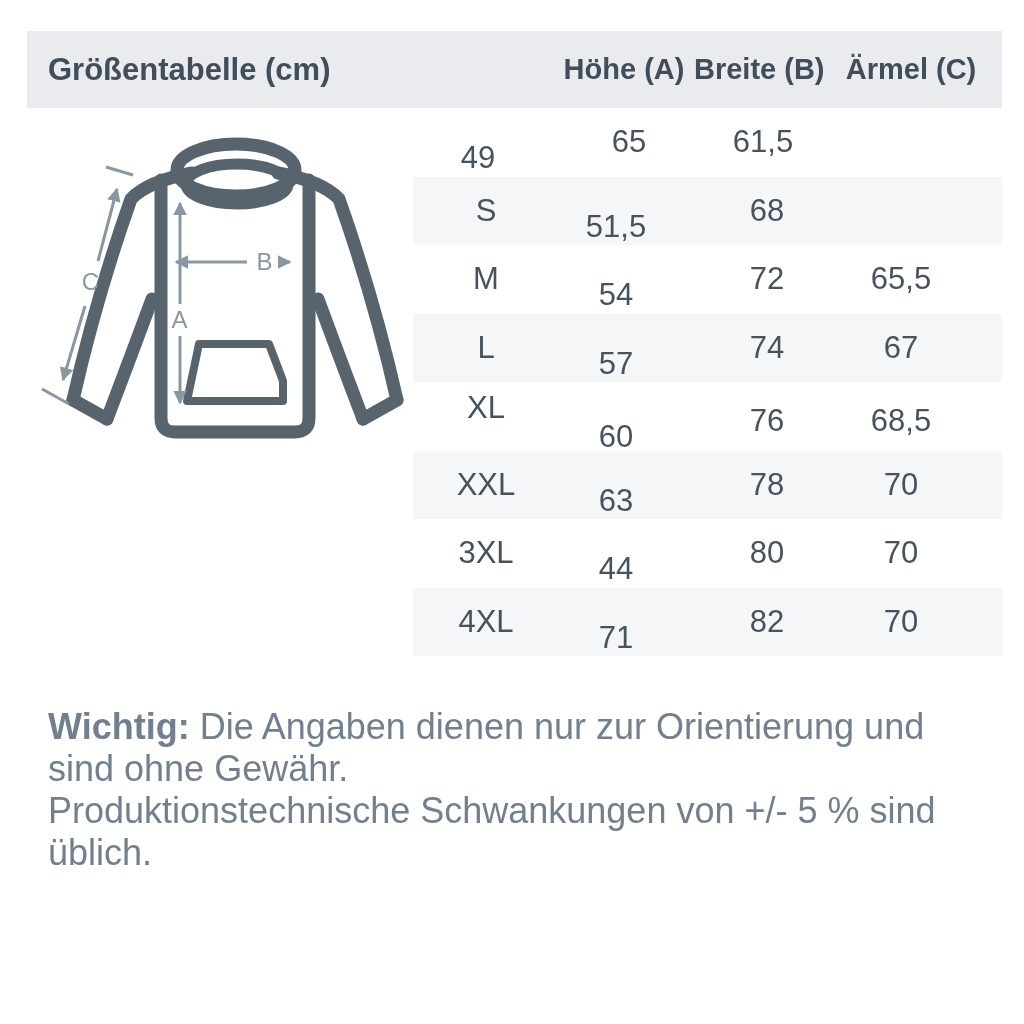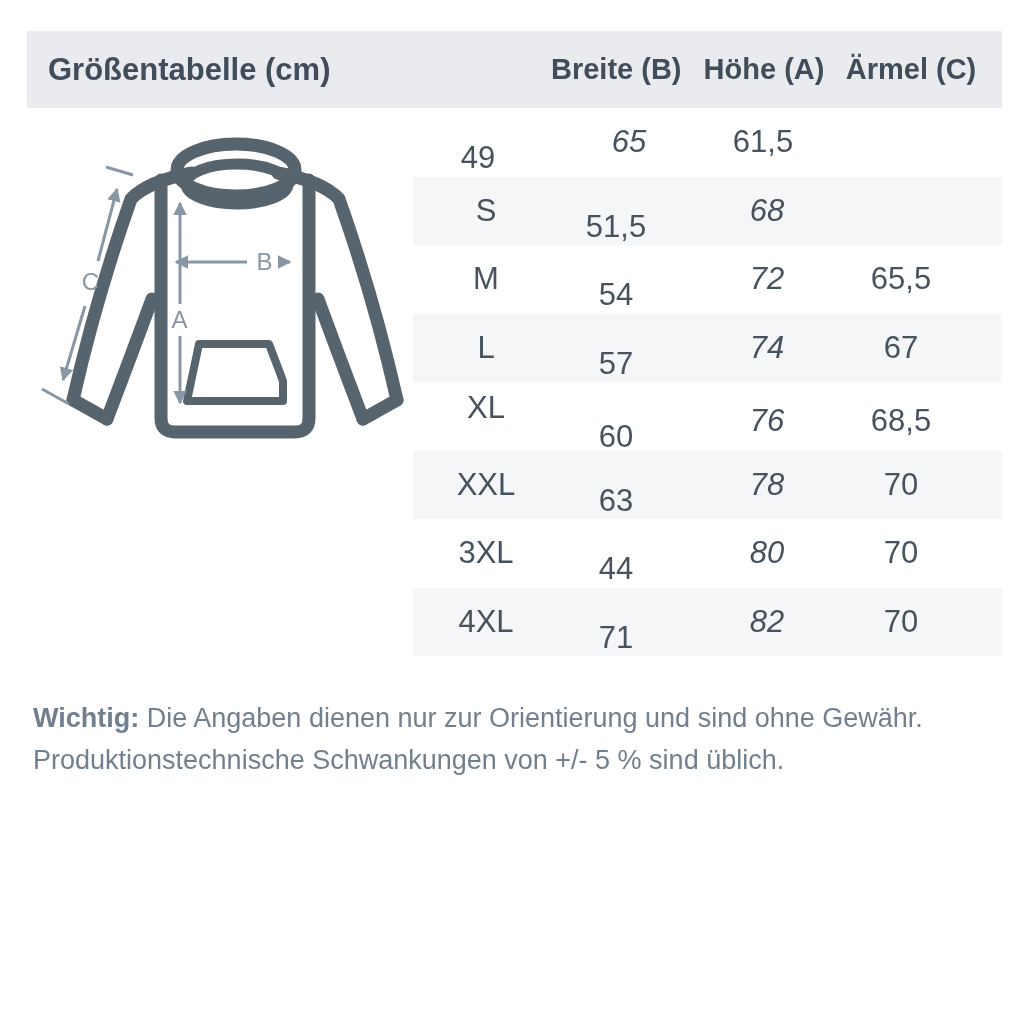--- a/index.html
+++ b/index.html
@@ -37,50 +37,50 @@
   
   .size-table{position:absolute;left:413px;top:108px;width:589px;}
   .row{height:68.5px;display:flex;align-items:center;}
   .row:nth-child(even){background:var(--stripe_bg);}
   .cell{
     font-size:31px;color:var(--text_table);text-align:center;
     box-sizing:border-box;white-space:nowrap;
   }
   .c1{width:138px;padding-left:8px;}
   .c2{width:140px;padding-right:10px;margin-top:32px;}
-  .c3{width:143px;padding-left:9px;font-style:italic;}
+  .c3{width:143px;padding-left:9px;}
   .c4{width:168px;padding-right:34px;}
   
   .row:nth-child(5) .c1{transform:translateY(-8px);}
   .row:nth-child(5) .c2,.row:nth-child(5) .c3,.row:nth-child(5) .c4{transform:translateY(5px);}
 
   
   .diagram{position:absolute;left:40px;top:118px;width:380px;height:340px;}
   .hoodie-stroke{stroke:var(--outline);}
   .dim-stroke{stroke:var(--dimension);}
   .dim-text{
     fill:var(--dimension);
     font-family:"Liberation Sans", sans-serif;
     font-size:24px;letter-spacing:1px;
   }
 
   
   .note{
-    position:absolute;left:33px;top:670px;width:950px;
-    font-size:27px;line-height:42px;color:var(--note_text);
+    position:absolute;left:48px;top:670px;width:950px;
+    font-size:36px;line-height:42px;color:var(--note_text);
   }
   .note-bold{font-weight:bold;}
 </style>
 </head>
 <body>
 
 <div class="band">
   <div class="chart-title">Größentabelle (cm)</div>
+  <div class="hcell hc3">Höhe (A)</div>
   <div class="hcell hc2">Breite (B)</div>
-  <div class="hcell hc3">Höhe (A)</div>
   <div class="hcell hc4">Ärmel (C)</div>
 </div>
 
 <svg class="diagram" viewBox="0 0 380 340">
   <defs>
     <marker id="ah" viewBox="0 0 10 10" refX="9" refY="5" markerWidth="4.6" markerHeight="4.6" orient="auto-start-reverse">
       <path d="M0,0 L10,5 L0,10 Z" fill="#8996a4"></path>
     </marker>
   </defs>
 

